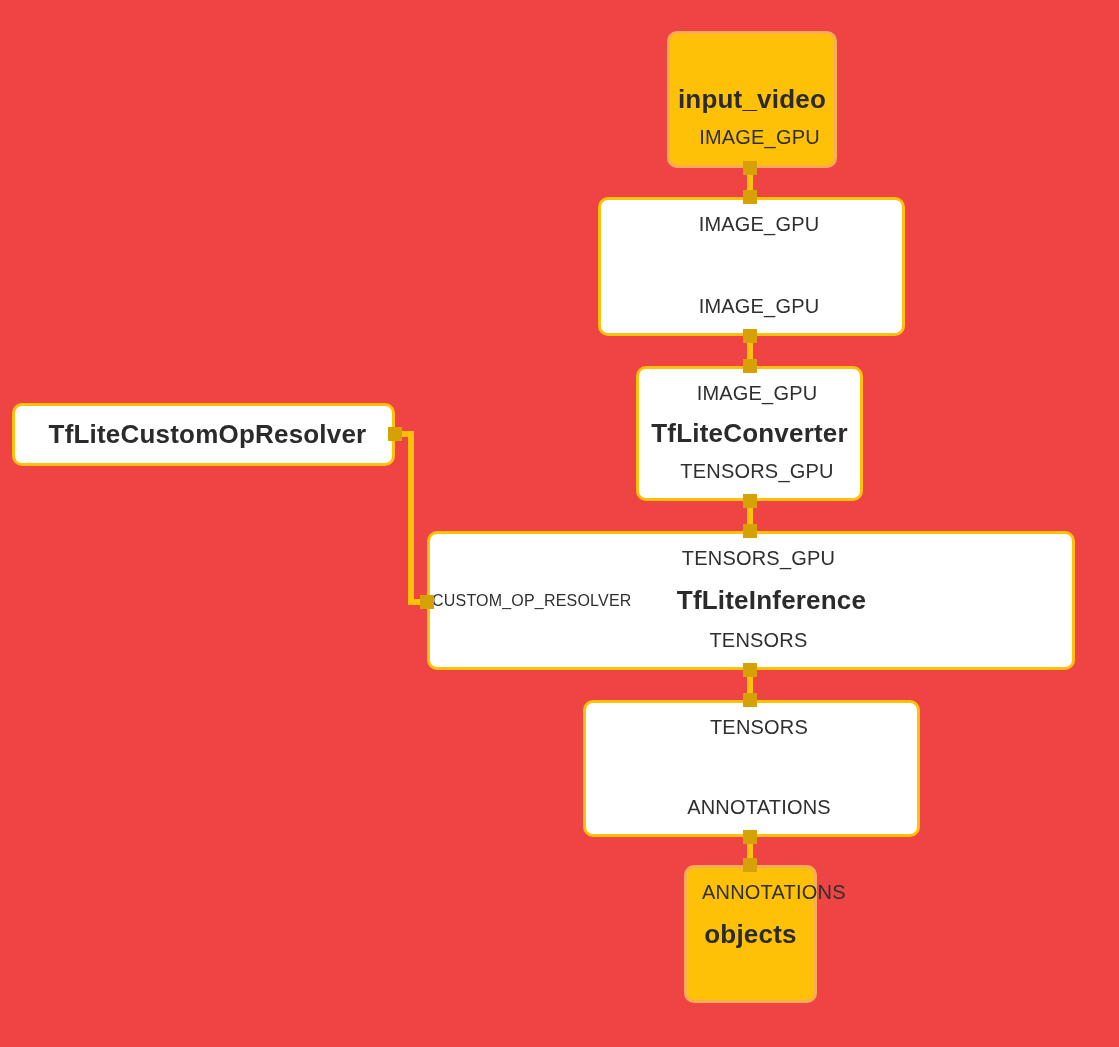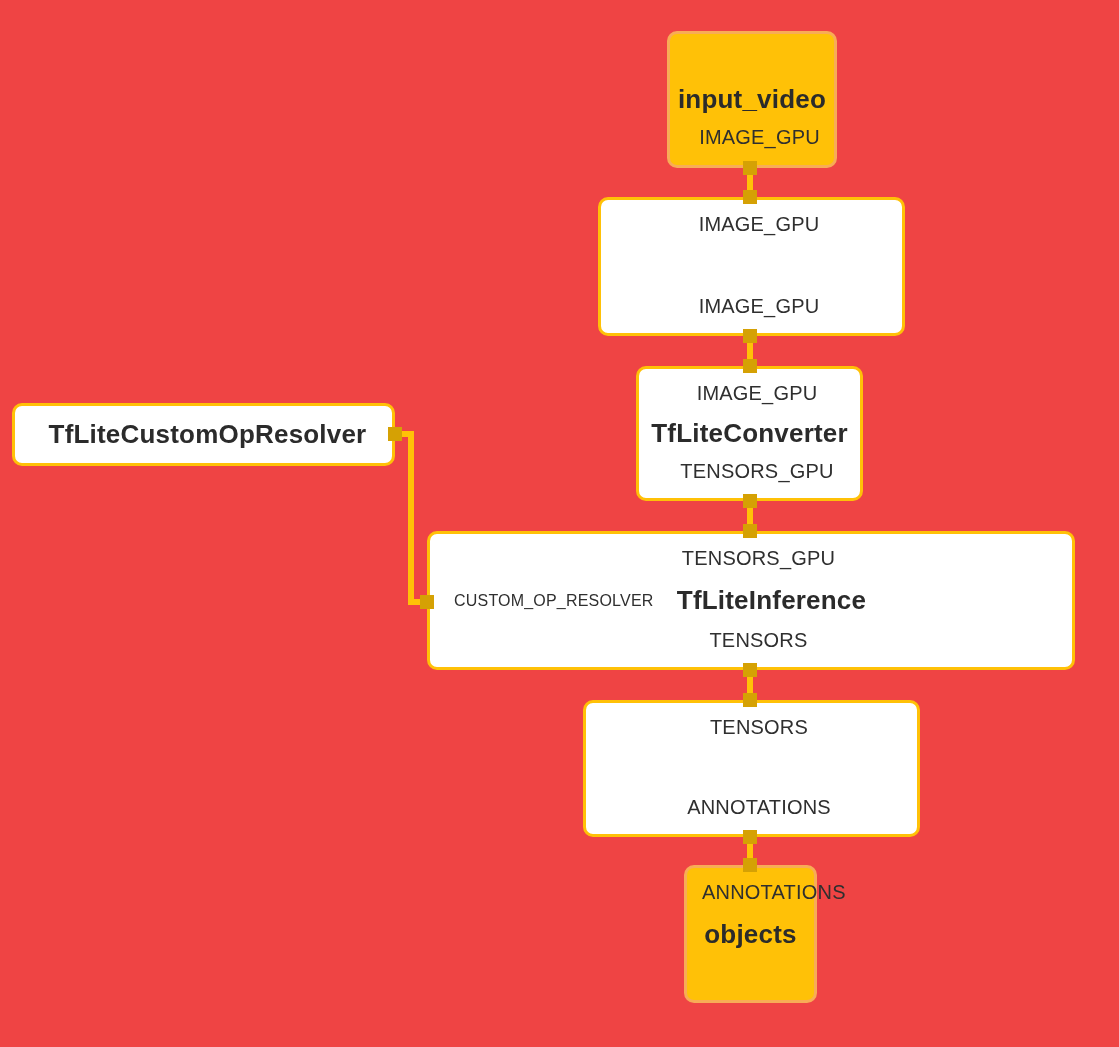--- a/index.html
+++ b/index.html
@@ -66,21 +66,21 @@
     color: var(--label-text, #2f2f2f);
     white-space: nowrap;
     letter-spacing: 0.2px;
   }
   .plabel.top    { top: 13px; }
   .plabel.bottom { bottom: 15px; }
 
   
   .side-label {
     position: absolute;
-    left: 24px;
+    left: 2px;
     top: 50%;
     transform: translateY(-50%);
     font-size: 16px;
     color: var(--label-text, #2f2f2f);
     white-space: nowrap;
     letter-spacing: 0.2px;
     text-align: left;
     right: auto;
   }
   .title.offset { margin-left: 41px; }

